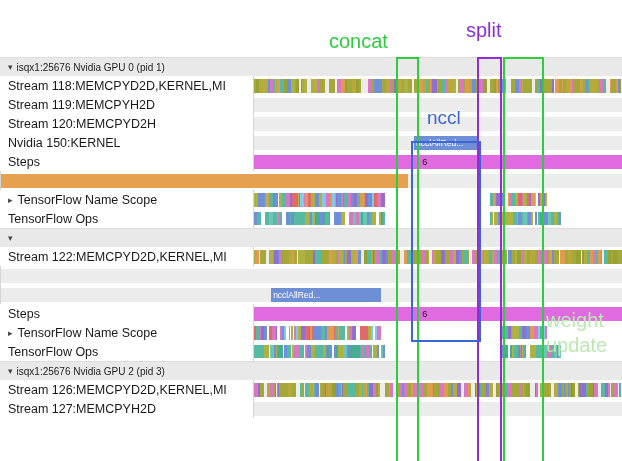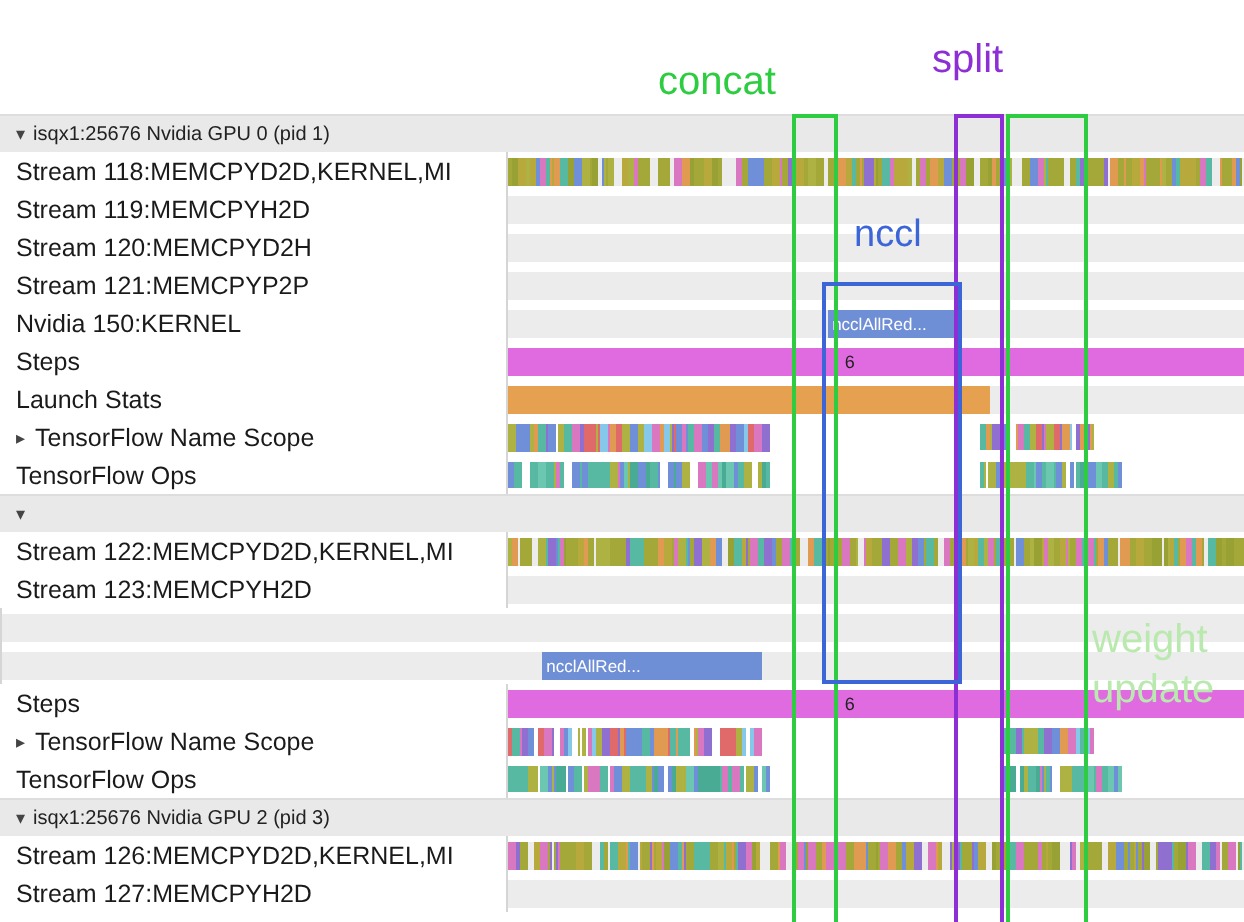--- a/index.html
+++ b/index.html
@@ -214,51 +214,40 @@
       <div class="row track">
         <div class="label-cell">
           <span>Stream 120:MEMCPYD2H</span>
         </div>
         <div class="track-cell">
           <div class="strip"></div>
         </div>
       </div>
       <div class="row track">
         <div class="label-cell">
-          <span>Stream 121:MEMCPYP2P</span>
-        </div>
-        <div class="track-cell">
-          <div class="strip"></div>
-        </div>
-      </div>
-      <div class="row track">
-        <div class="label-cell">
           <span>Nvidia 150:KERNEL</span>
         </div>
         <div class="track-cell">
           <div class="strip"></div>
           <div class="bar solid" style="left: 43.5%; width: 17.7%; height: 14px; top: 2.5px; background: rgb(110, 142, 214);">
             <span class="bar-label tiny" style="color: rgb(255, 255, 255);">ncclAllRed...</span>
           </div>
         </div>
       </div>
       <div class="row track">
         <div class="label-cell">
           <span>Steps</span>
         </div>
         <div class="track-cell">
           <div class="bar solid" style="left: 0%; width: 100%; height: 14px; top: 2.5px; background: rgb(224, 106, 224);">
             <span class="bar-label" style="color: rgb(34, 34, 34); position: absolute; left: 45.2%;">6</span>
           </div>
         </div>
       </div>
       <div class="row track">
-        <div class="label-cell">
-          <span>Launch Stats</span>
-        </div>
         <div class="track-cell">
           <div class="strip"></div>
           <div class="bar solid center" style="left: 0%; width: 65.5%; height: 14px; top: 2.5px; background: rgb(229, 161, 79);">
             <span class="bar-label" style="color: rgb(58, 42, 16); margin-top: 44px;">Launch Stats for 6</span>
           </div>
         </div>
       </div>
       <div class="row track">
         <div class="label-cell">
           <span class="arrow">▸</span>
@@ -591,28 +580,20 @@
             <span class="seg" style="flex: 0 0 1px; background: rgb(164, 168, 56);"></span>
             <span class="seg" style="flex: 0 0 1px; background: transparent;"></span>
             <span class="seg" style="flex: 0 0 1px; background: transparent;"></span>
             <span class="seg" style="flex: 0 0 4px; background: rgb(88, 185, 162);"></span>
             <span class="seg" style="flex: 0 0 3px; background: rgb(152, 162, 52);"></span>
             <span class="seg" style="flex: 0 0 2px; background: rgb(164, 168, 56);"></span>
             <span class="seg" style="flex: 0 0 4px; background: rgb(152, 162, 52);"></span>
             <span class="seg" style="flex: 0 0 2px; background: rgb(164, 168, 56);"></span>
             <span class="seg" style="flex: 0 0 4px; background: rgb(164, 168, 56);"></span>
           </div>
-        </div>
-      </div>
-      <div class="row track">
-        <div class="label-cell">
-          <span>Stream 123:MEMCPYH2D</span>
-        </div>
-        <div class="track-cell">
-          <div class="strip"></div>
         </div>
       </div>
       <div class="row track">
         <div class="track-cell">
           <div class="strip"></div>
         </div>
       </div>
       <div class="row track">
         <div class="track-cell">
           <div class="strip"></div>

